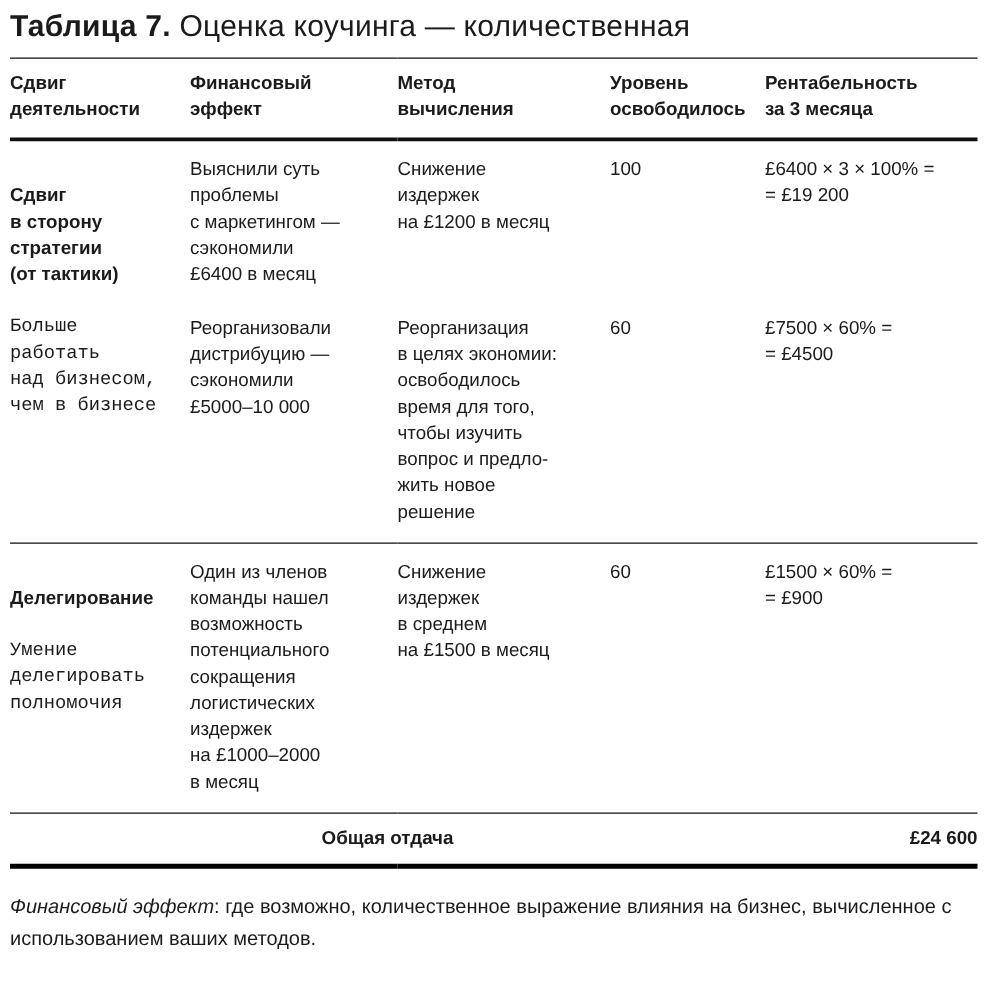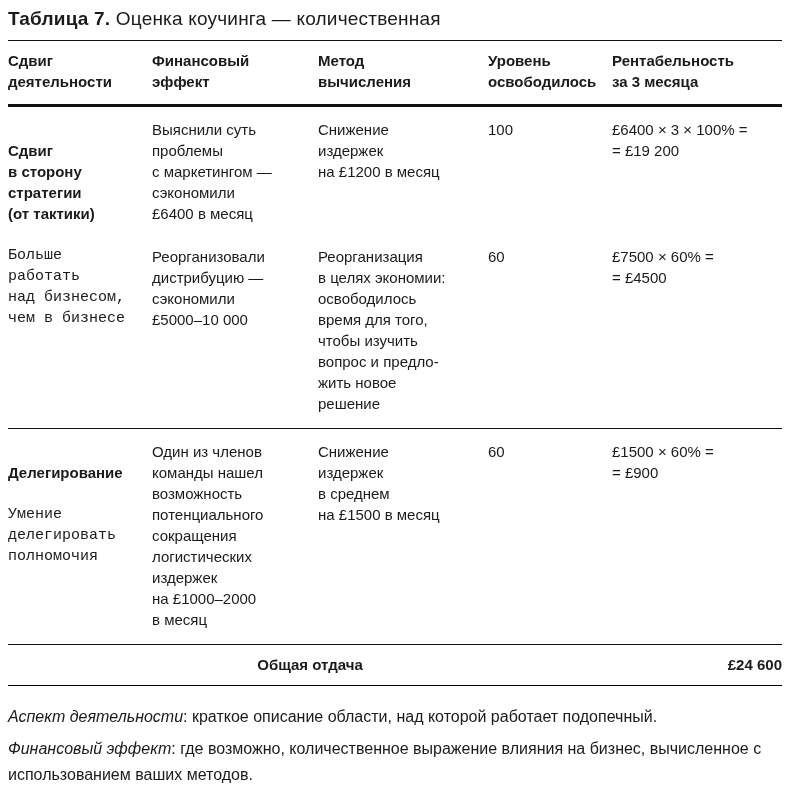--- a/index.html
+++ b/index.html
@@ -9,21 +9,21 @@
     color: #1b1b1b;
     -webkit-font-smoothing: antialiased;
   }
   .page {
     width: 790px;
     min-height: 795px;
     padding: 6px 8px 10px 8px;
     background: #ffffff;
   }
   .title {
-    font-size: 19px;
+    font-size: 24px;
     font-weight: normal;
     margin: 2px 0 10px 0;
     letter-spacing: 0.2px;
   }
   .title .title-label { font-weight: bold; }
 
   table.eval-table {
     width: 774px;
     border-collapse: collapse;
     table-layout: fixed;
@@ -48,21 +48,21 @@
     border-bottom: 3px solid #111;
     padding: 9px 10px 12px 0;
     line-height: 21px;
   }
   tbody.group { border-top: 1px solid #111; }
   tbody.group:first-of-type { border-top: none; }
   tr.subrow td { padding-top: 8px; }
   td.sphere-cell .sphere-bold { display: block; font-weight: bold; white-space: pre-line; }
   td.sphere-cell .sphere-rest { display: block; white-space: pre-line; font-family: Liberation Mono, monospace; }
 
-  tfoot { border-top: 1px solid #111; border-bottom: 1px solid #000000; }
+  tfoot { border-top: 1px solid #111; border-bottom: 4px solid #000000; }
   tfoot td { padding: 9px 0 10px 0; font-weight: bold; white-space: normal; }
   td.total-label { text-align: center; }
   td.total-value { text-align: right; }
 
   .legend { margin-top: 18px; width: 774px; }
   .legend-heading {
     font-size: 16px;
     font-weight: bold;
     margin: 0 0 12px 0;
   }
@@ -175,18 +175,17 @@
 
     <tfoot>
       <tr>
         <td colspan="4" class="total-label">Общая отдача</td>
         <td class="total-value">£24 600</td>
       </tr>
     </tfoot>
   </table>
 
   <div class="legend">
-    <p class="legend-item"><span class="term">Аспект деятельности</span><span>: краткое описание области, над которой работает подопечный.</span></p>
     <p class="legend-item"><span class="term">Финансовый эффект</span><span>: где возможно, количественное выражение влияния на бизнес, вычисленное с использованием ваших методов.</span></p>
 
   </div>
 
 </div>
 
 </body></html>

